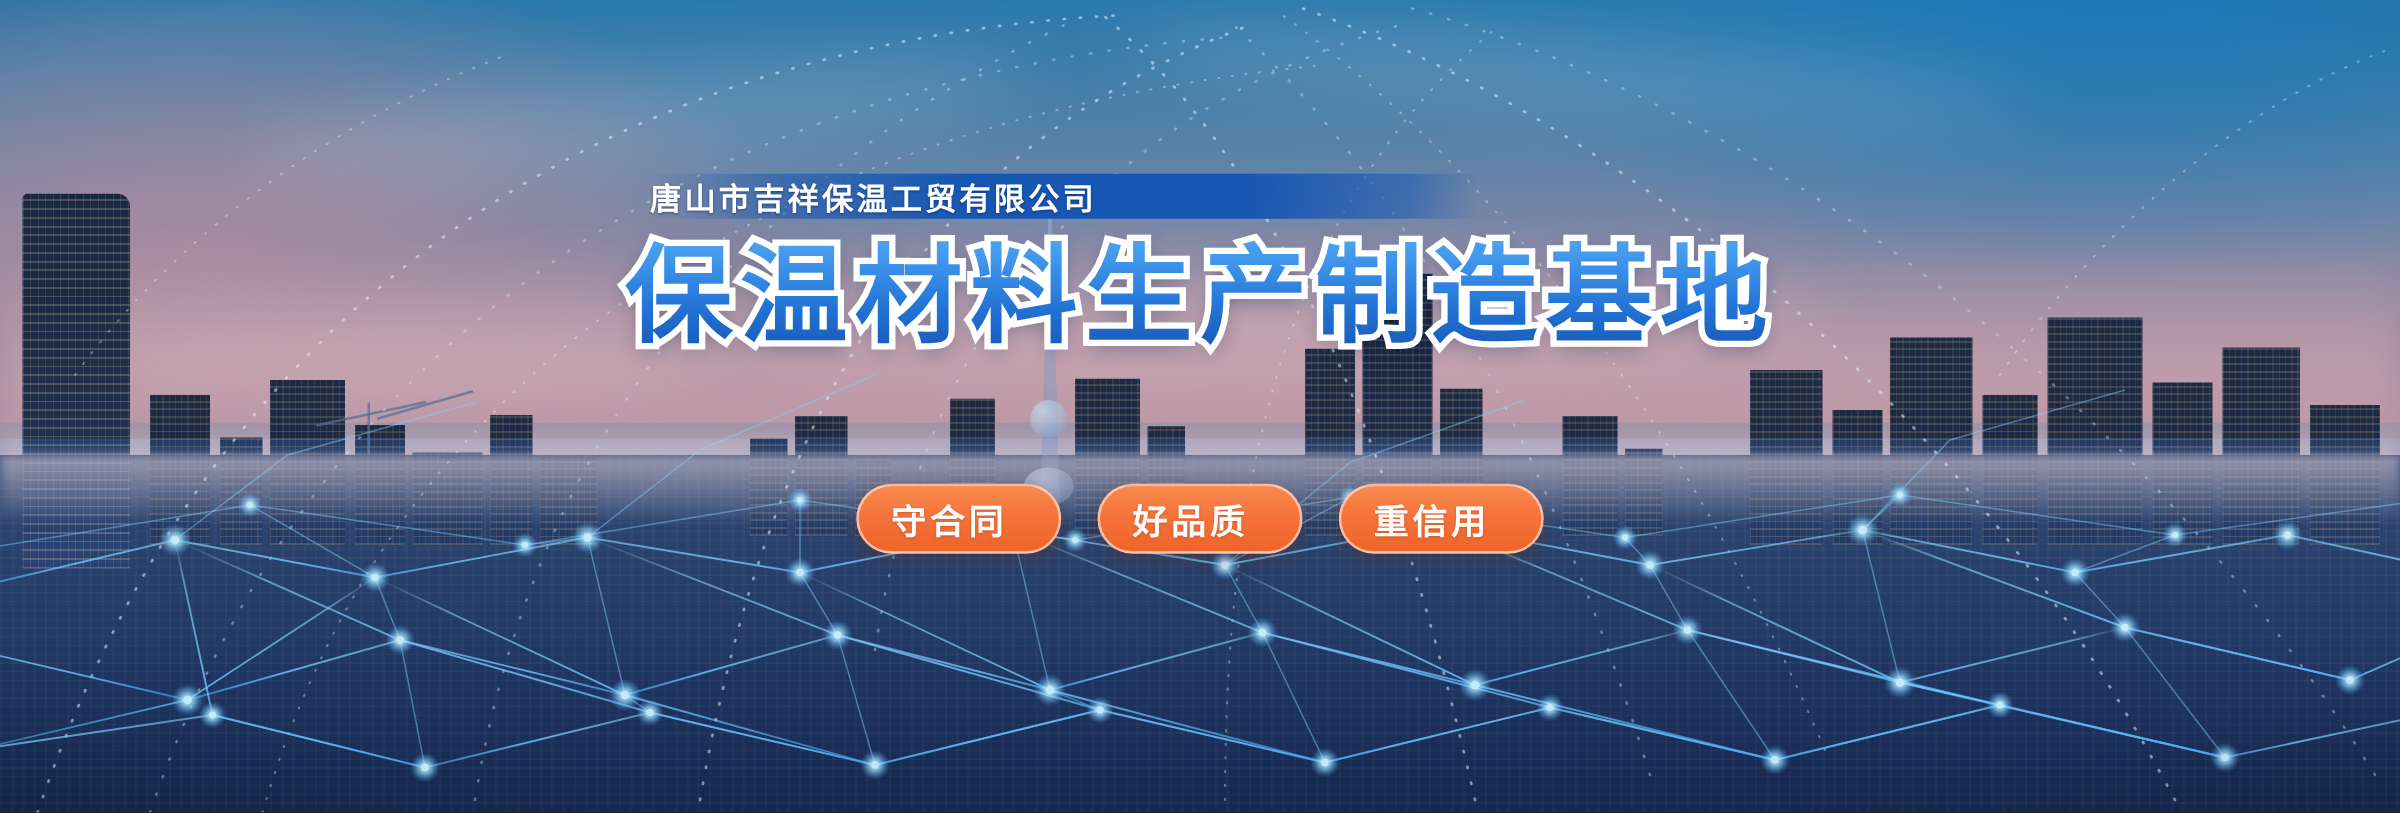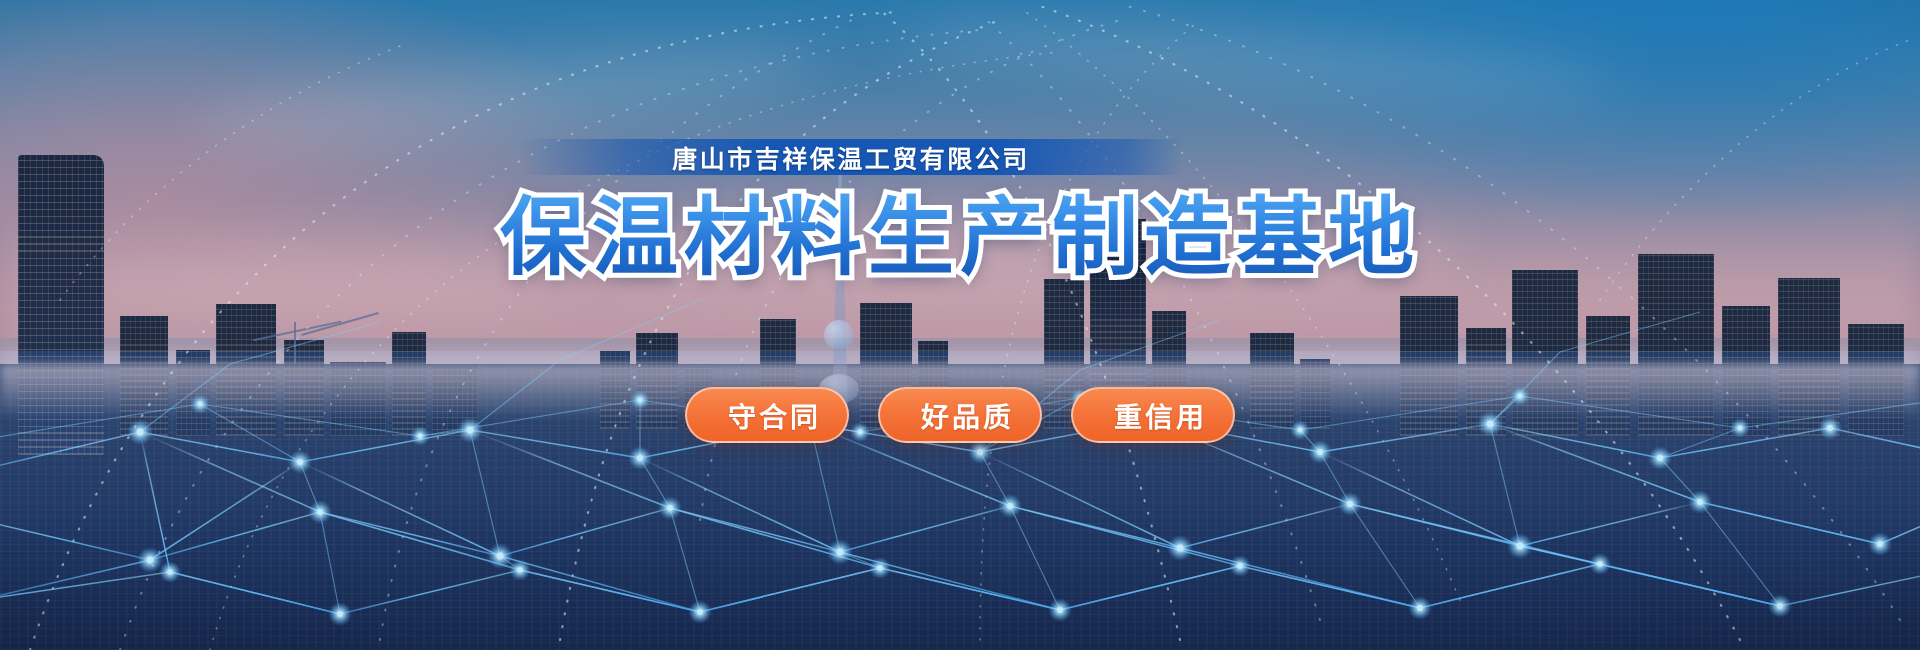--- a/index.html
+++ b/index.html
@@ -128,21 +128,21 @@
   }
 
   
   .content{position:absolute;inset:0;}
 
   .company-bar{
     position:absolute;
     left:520px;top:139px;
     width:662px;height:36px;
     background:linear-gradient(90deg, rgba(22,85,175,0) 0%, rgba(22,85,175,.55) 16%, #1657b4 38%, #1657b4 72%, rgba(22,87,180,.5) 92%, rgba(22,87,180,0) 100%);
-    display:flex;align-items:center;justify-content:center;
+    display:flex;align-items:center;justify-content:flex-start;
   }
   .company-bar .txt{
     color:#ffffff;
     font-size:25px;
     font-weight:700;
     letter-spacing:2.5px;
     white-space:nowrap;
     text-shadow:0 1px 2px rgba(0,20,60,.45);
   }
   .headline-wrap{position:absolute;left:0;top:182px;width:100%;height:110px;}
@@ -164,21 +164,21 @@
     left:0;top:387px;width:100%;
     display:flex;justify-content:center;align-items:center;
     gap:29px;
   }
   .pill{
     min-width:164px;height:56px;
     padding:0 26px;
     border-radius:28px;
     background:linear-gradient(180deg,#f98a4f 0%, #f4733a 48%, #ef6428 100%);
     border:2px solid rgba(255,255,255,.55);
-    display:flex;align-items:center;justify-content:flex-end;
+    display:flex;align-items:center;justify-content:flex-start;
     box-shadow:0 4px 14px rgba(120,40,10,.30);
     cursor:pointer;
   }
   .pill span{
     color:#ffffff;font-size:28px;font-weight:700;letter-spacing:3px;white-space:nowrap;
     text-shadow:0 1px 2px rgba(140,50,15,.35);
   }
 </style>
 </head>
 <body>

